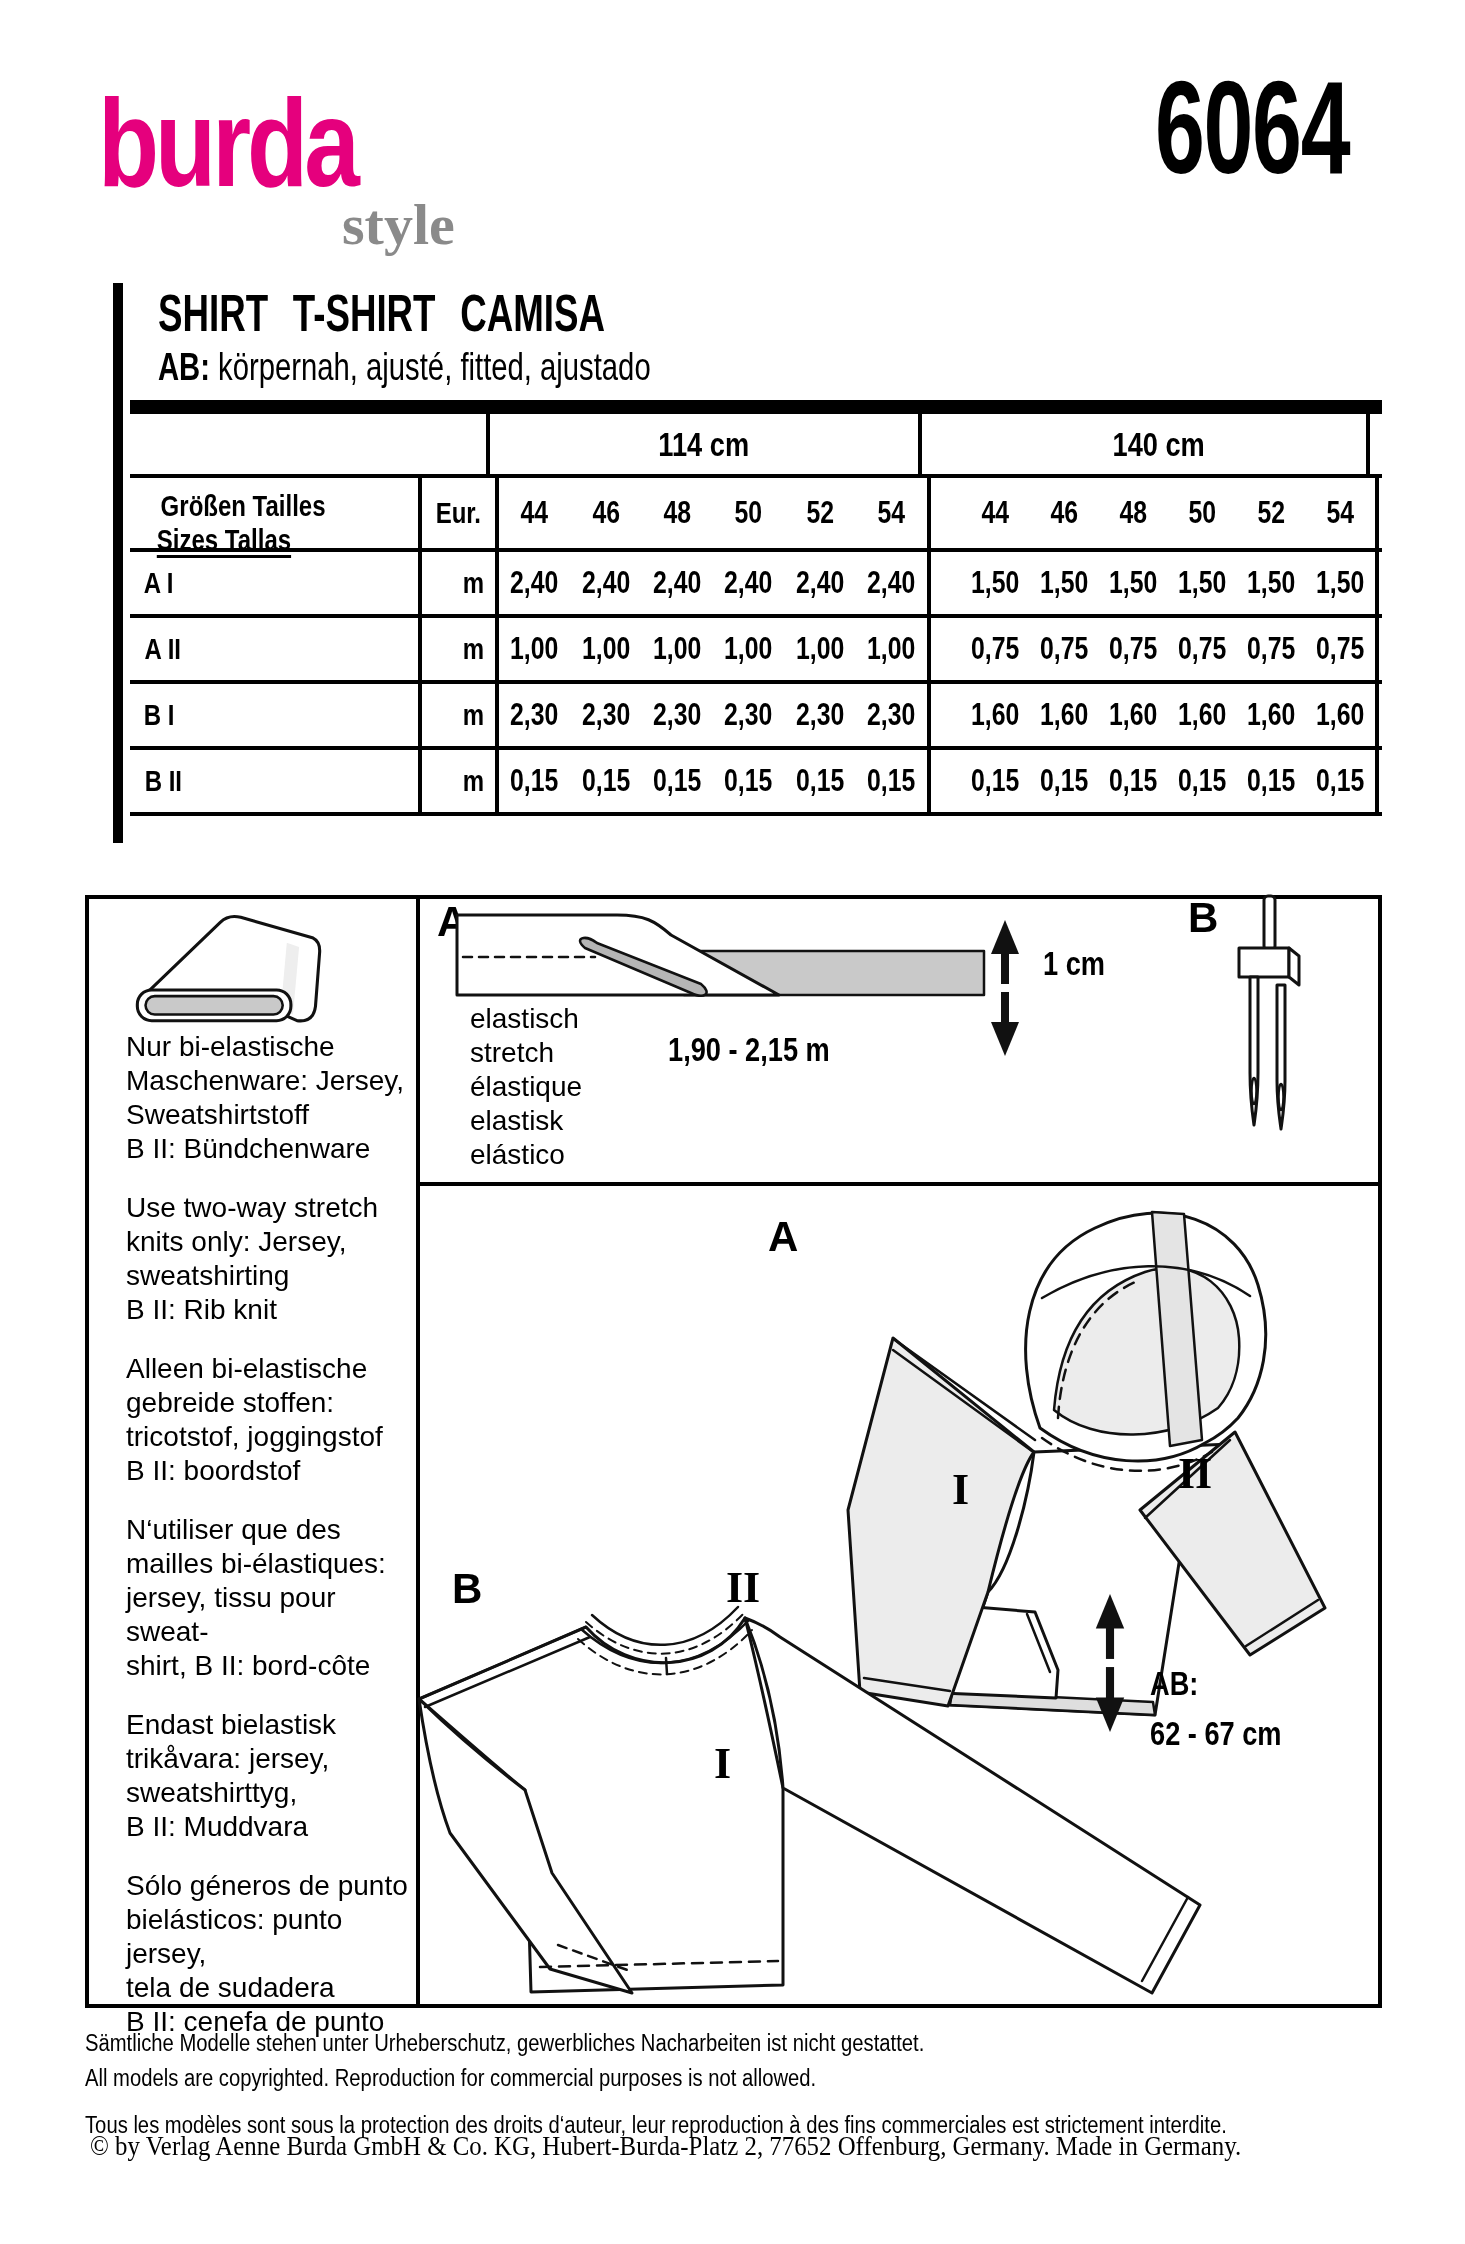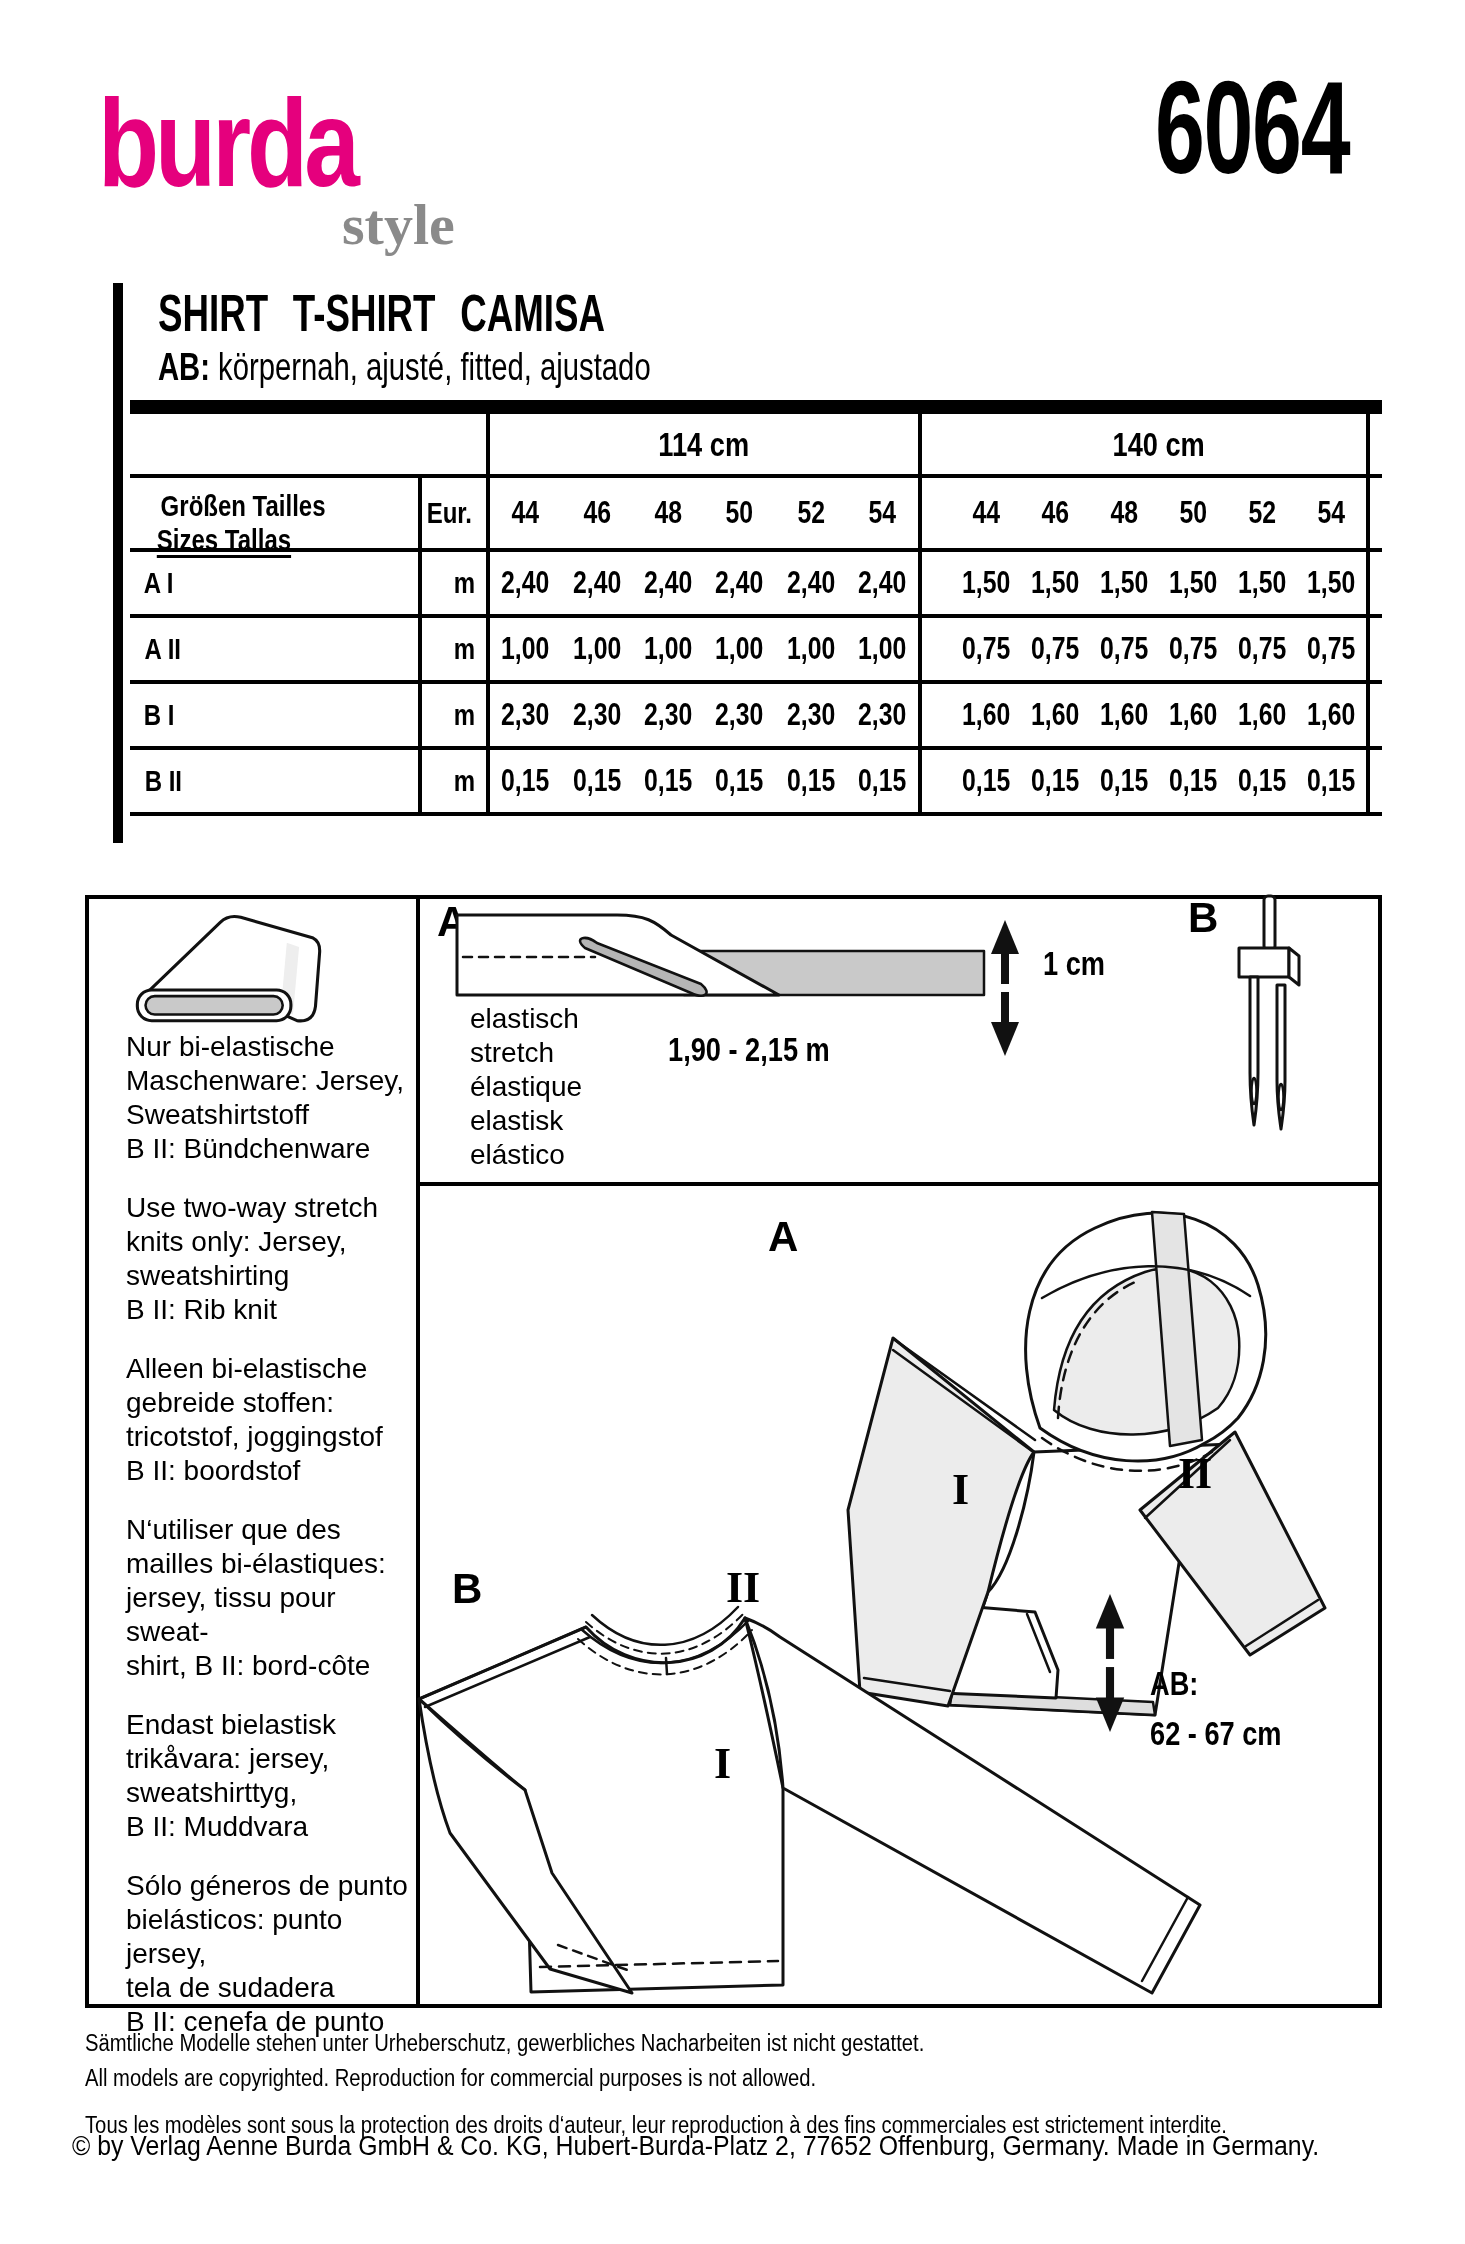--- a/index.html
+++ b/index.html
@@ -28,21 +28,21 @@
   .tbl{left:130px;top:400px;width:1252px;font-weight:700;}
   .tbl *{box-sizing:border-box;}
   .topbar{height:14px;background:#000;}
   .row{display:flex;border-bottom:4px solid #000;}
   .r1{height:64px;}
   .r2{height:74px;}
   .rd{height:66px;}
   .cell{display:flex;align-items:center;}
   .c-blank{width:356px;}
   .c-lbl{width:288px;padding-left:10px;font-size:30px;}
-  .c-eur{width:68px;border-left:4px solid #000;justify-content:flex-end;padding-right:8px;font-size:30px;}
+  .c-eur{width:77px;border-left:4px solid #000;justify-content:flex-end;padding-right:8px;font-size:30px;}
   .grp{border-left:4px solid #000;display:flex;}
   .g114{width:432px;}
   .g140{width:452px;border-right:4px solid #000;padding-left:30px;}
   .gc{flex:1;display:flex;align-items:center;justify-content:center;font-size:31px;}
   .cmcell{align-items:center;justify-content:center;font-size:34px;}
   .hdr2lines{display:block;line-height:34px;padding-top:11px;}
   .u{text-decoration:underline;text-decoration-thickness:3px;text-underline-offset:5px;}
   
   .panel{left:85px;top:895px;width:1289px;height:1105px;border:4px solid #000;}
   .div-v{left:416px;top:899px;width:4px;height:1105px;background:#000;}
@@ -62,21 +62,21 @@
   .shirtII{left:726px;top:1566px;}
   .shirtI{left:714px;top:1742px;}
   .ab-l1{left:1150px;top:1666px;font-size:34px;font-weight:700;line-height:1;}
   .ab-l2{left:1150px;top:1704px;font-size:34px;font-weight:700;line-height:1;margin-top:12px;}
   
   .f-s{font-size:23px;line-height:1;}
   .f-b{font-size:27px;line-height:1;}
   .f1{left:85px;top:2032px;}
   .f2{left:85px;top:2067px;}
   .f3{left:85px;top:2102px;margin-top:12px;}
-  .f4{left:72px;top:2133px;}
+  .f4{left:90px;top:2133px;font-family:Liberation Serif, serif;}
 </style>
 </head>
 <body>
 
 <div class="abs logo-main"><span class="sx80">burda</span></div>
 <div class="abs logo-sub">style</div>
 <div class="abs pattern-number"><span class="sx68">6064</span></div>
 
 <div class="abs title-bar"></div>
 <div class="abs page-title"><span class="sx72 nw">SHIRT T-SHIRT CAMISA</span></div>

